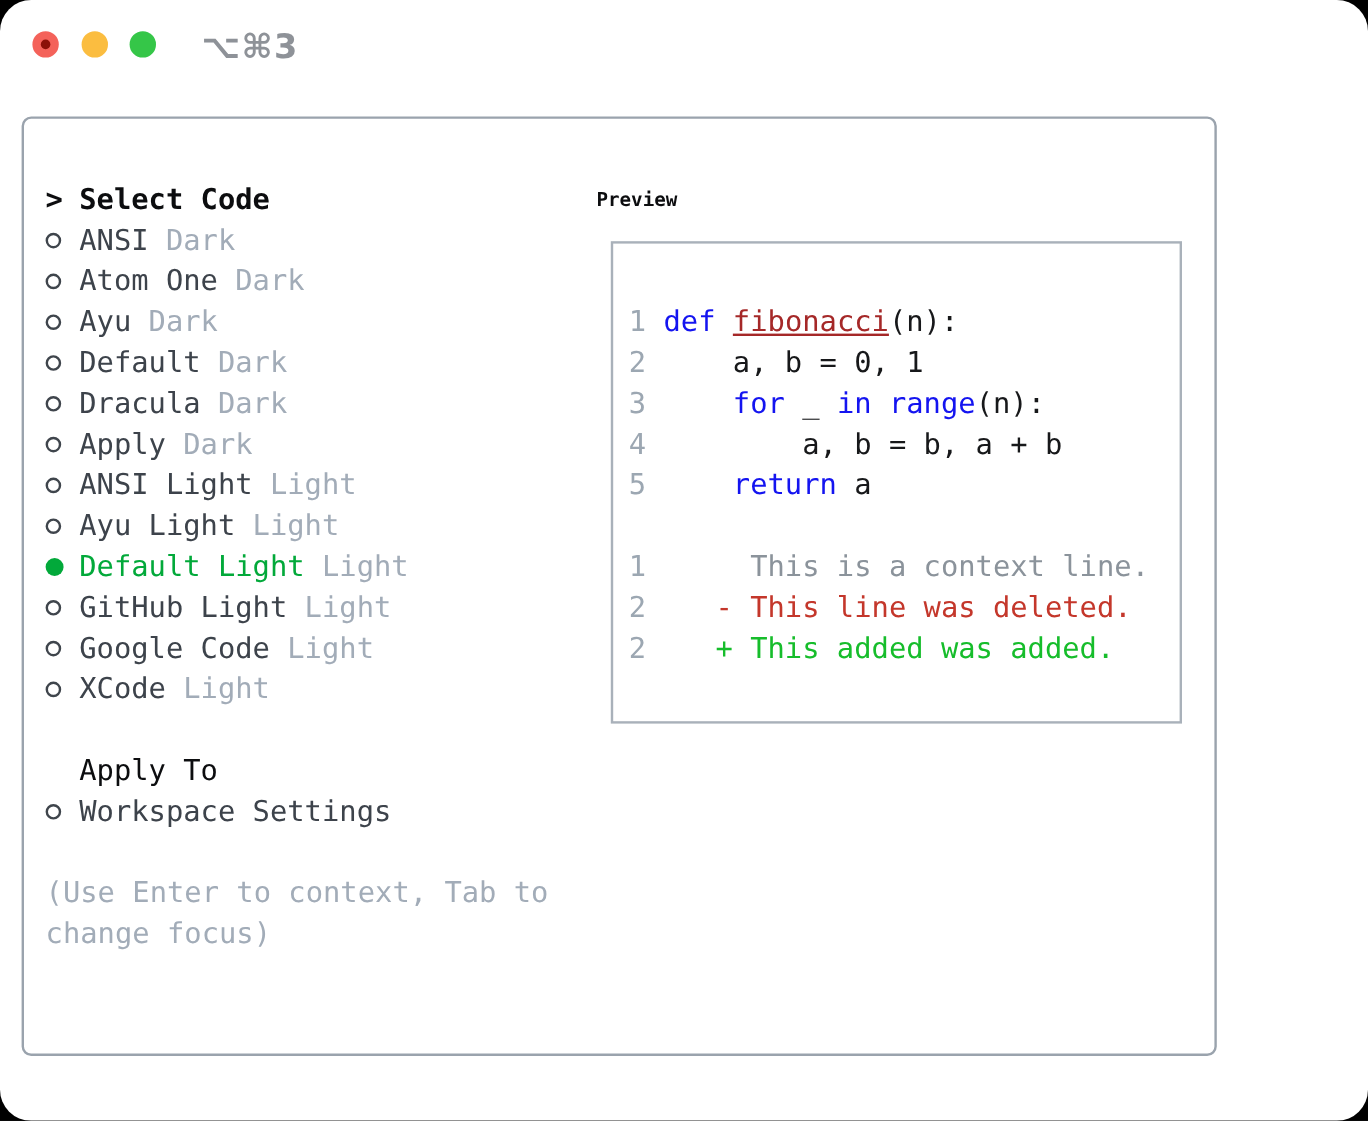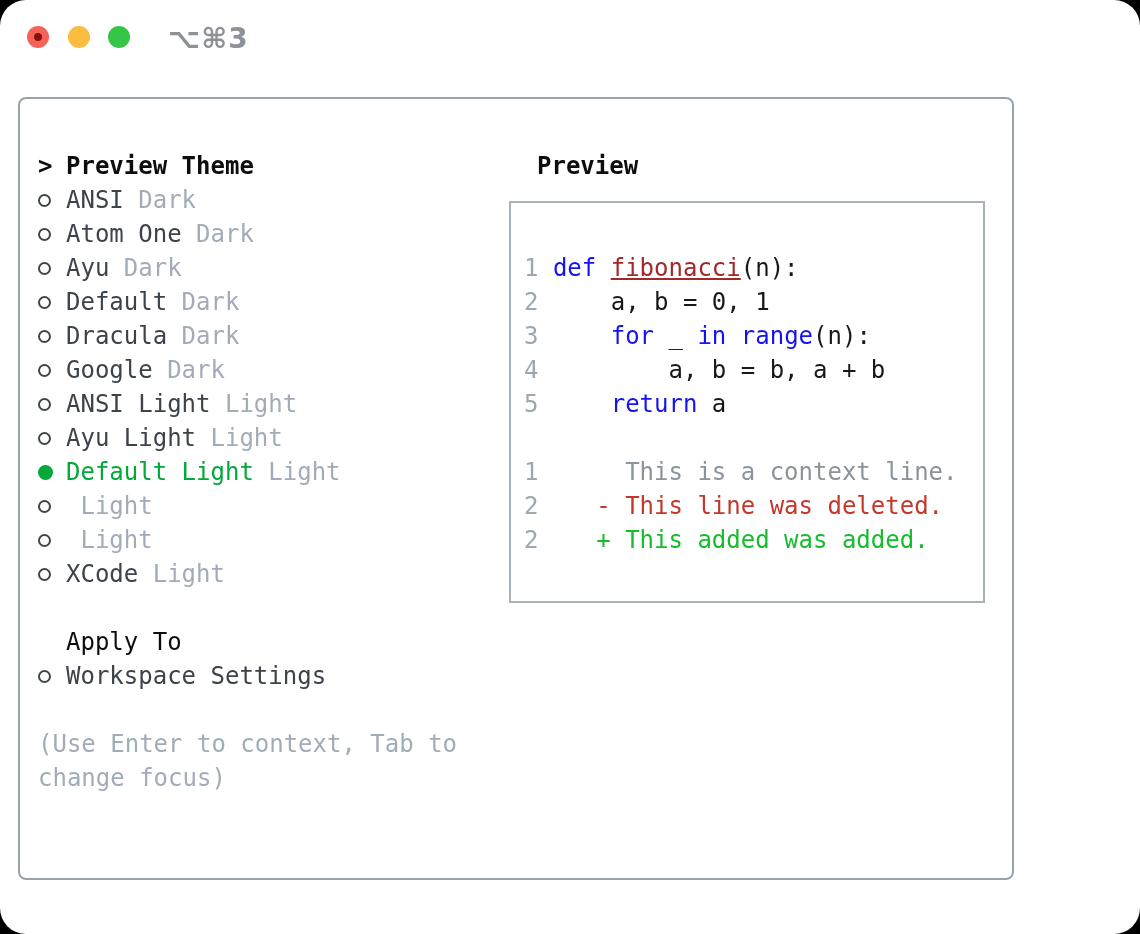--- a/index.html
+++ b/index.html
@@ -48,21 +48,21 @@
   .circle.filled{width:15px;height:15px;border:none;background:var(--selgreen);}
   .list-header{color:var(--black);font-weight:bold;}
   .item-name{color:var(--ink);}
   .item-variant{color:var(--suffixgray);}
   .row.selected .item-name{color:var(--selgreen);}
   .spacer{height:34px;}
   .apply-header{color:var(--black);padding-left:28px;}
   .hint{color:var(--suffixgray);}
   
   .preview-header{position:absolute;left:477px;top:50px;height:34px;display:flex;align-items:center;
-    font-size:24px;font-weight:bold;color:var(--black);margin-left:40px;}
+    font-size:16px;font-weight:bold;color:var(--black);}
   .preview-box{
     position:absolute;left:489px;top:102px;width:476px;height:402px;
     border:2px solid #a9b1ba;background:#fff;
     padding:48px 0 0 13px;overflow:hidden;
   }
   .code-line{height:34px;display:flex;align-items:center;white-space:pre;font-size:24px;color:#17181a;}
   .tok{white-space:pre;}
   .tok.num{color:var(--numgray);}
   .tok.kw{color:var(--blue);}
   .tok.fn{color:var(--fnred);text-decoration:underline;}
@@ -83,35 +83,35 @@
     <div class="light yellow"></div>
     <div class="light green"></div>
     <div class="shortcut">⌥⌘3</div>
   </div>
 
   <div class="panel">
 
     <div class="left-col">
       <div class="row">
         <span class="marker-cell"><span class="caret">&gt;</span></span>
-        <span class="list-header">Preview Theme</span>
+        <span class="list-header">Select Code</span>
       </div>
 
       <div id="theme-list">
           <div class="row"><span class="marker-cell"><span class="circle"></span></span><span class="item-name">ANSI</span><span class="item-variant"> Dark</span></div>
           <div class="row"><span class="marker-cell"><span class="circle"></span></span><span class="item-name">Atom One</span><span class="item-variant"> Dark</span></div>
           <div class="row"><span class="marker-cell"><span class="circle"></span></span><span class="item-name">Ayu</span><span class="item-variant"> Dark</span></div>
           <div class="row"><span class="marker-cell"><span class="circle"></span></span><span class="item-name">Default</span><span class="item-variant"> Dark</span></div>
           <div class="row"><span class="marker-cell"><span class="circle"></span></span><span class="item-name">Dracula</span><span class="item-variant"> Dark</span></div>
-          <div class="row"><span class="marker-cell"><span class="circle"></span></span><span class="item-name">Google</span><span class="item-variant"> Dark</span></div>
+          <div class="row"><span class="marker-cell"><span class="circle"></span></span><span class="item-name">Apply</span><span class="item-variant"> Dark</span></div>
           <div class="row"><span class="marker-cell"><span class="circle"></span></span><span class="item-name">ANSI Light</span><span class="item-variant"> Light</span></div>
           <div class="row"><span class="marker-cell"><span class="circle"></span></span><span class="item-name">Ayu Light</span><span class="item-variant"> Light</span></div>
           <div class="row selected"><span class="marker-cell"><span class="circle filled"></span></span><span class="item-name">Default Light</span><span class="item-variant"> Light</span></div>
-          <div class="row"><span class="marker-cell"><span class="circle"></span></span><span class="item-variant"> Light</span></div>
-          <div class="row"><span class="marker-cell"><span class="circle"></span></span><span class="item-variant"> Light</span></div>
+          <div class="row"><span class="marker-cell"><span class="circle"></span></span><span class="item-name">GitHub Light</span><span class="item-variant"> Light</span></div>
+          <div class="row"><span class="marker-cell"><span class="circle"></span></span><span class="item-name">Google Code</span><span class="item-variant"> Light</span></div>
           <div class="row"><span class="marker-cell"><span class="circle"></span></span><span class="item-name">XCode</span><span class="item-variant"> Light</span></div>
         </div>
 
       <div class="spacer"></div>
 
       <div class="row apply-header">Apply To</div>
 
       <div id="apply-list">
           <div class="row"><span class="marker-cell"><span class="circle"></span></span><span class="item-name">Workspace Settings</span></div>
         </div>

